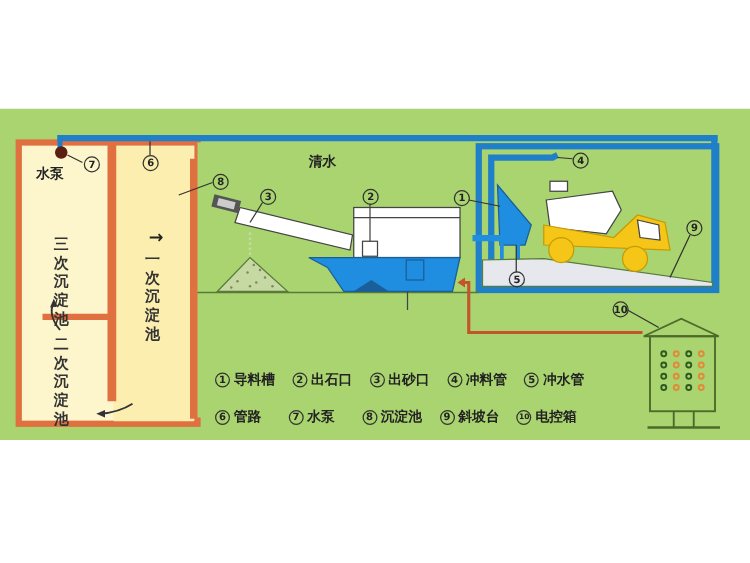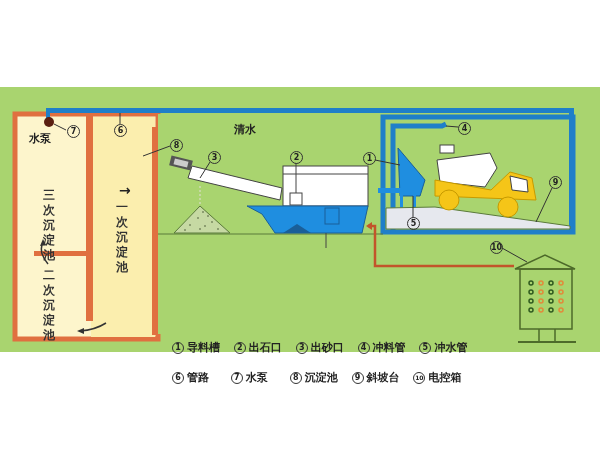--- a/index.html
+++ b/index.html
@@ -5,21 +5,21 @@
     html, body { margin: 0; padding: 0; background: #ffffff; }
     body { width: 600px; height: 450px; position: relative; overflow: hidden;
            font-family: "DejaVu Sans", sans-serif; }
     .bg { position: absolute; left: 0; top: 87px; width: 600px; height: 265px; background: #a9d46f; }
     .vtext { position: absolute; font-size: 12px; line-height: 15px; width: 14px; text-align: center;
              color: #333; font-weight: bold; }
     .label { position: absolute; font-size: 11px; color: #222; font-weight: bold; white-space: nowrap; }
     .num { position: absolute; width: 11px; height: 11px; border: 1.3px solid #333; border-radius: 50%;
            font-size: 8px; line-height: 11px; text-align: center; color: #222; font-weight: bold; background: transparent; }
     .legend-row { position: absolute; left: 172px; font-size: 11px; color: #222; font-weight: bold; white-space: nowrap; }
-    .legend-row span.item { display: inline-block; margin-right: 10px; margin-top: 44px; }
+    .legend-row span.item { display: inline-block; margin-right: 10px; }
     .legend-row span.circ { display: inline-block; width: 10px; height: 10px; border: 1.2px solid #333; border-radius: 50%;
            font-size: 8px; line-height: 10px; text-align: center; margin-right: 3px; vertical-align: middle; }
     svg { position: absolute; left: 0; top: 0; }
   </style>
 </head>
 <body>
 
 <div class="bg"></div>
 
 <svg width="600" height="450">
@@ -127,21 +127,21 @@
   <line x1="413" y1="196" x2="413" y2="218" stroke="#333" stroke-width="1"></line>
   <line x1="552" y1="188" x2="536" y2="222" stroke="#333" stroke-width="1"></line>
   <line x1="502" y1="248" x2="527" y2="262" stroke="#333" stroke-width="1"></line>
 
   <path d="M48 264 Q38 252 43 242" stroke="#333" stroke-width="1.5" fill="none"></path>
   <polygon points="43,239 40,246 46,245" fill="#333"></polygon>
   <path d="M106 323 Q95 330 80 331" stroke="#333" stroke-width="1.5" fill="none"></path>
   <polygon points="77,331 84,328 84,334" fill="#333"></polygon>
 </svg>
 
-<div class="label" style="left:234px; top:122px;">清水</div>
+<div class="label" style="left:247px; top:122px;">清水</div>
 <div class="label" style="left:29px; top:131px;">水泵</div>
 <div class="label" style="left:119px; top:182px; font-size:14px;">→</div>
 
 <div class="vtext" style="left:115px; top:200px;">一<br>次<br>沉<br>淀<br>池</div>
 <div class="vtext" style="left:42px; top:188px;">三<br>次<br>沉<br>淀<br>池</div>
 <div class="vtext" style="left:42px; top:268px;">二<br>次<br>沉<br>淀<br>池</div>
 
 <div class="num" style="left:67px; top:125px;">7</div>
 <div class="num" style="left:114px; top:124px;">6</div>
 <div class="num" style="left:170px; top:139px;">8</div>

